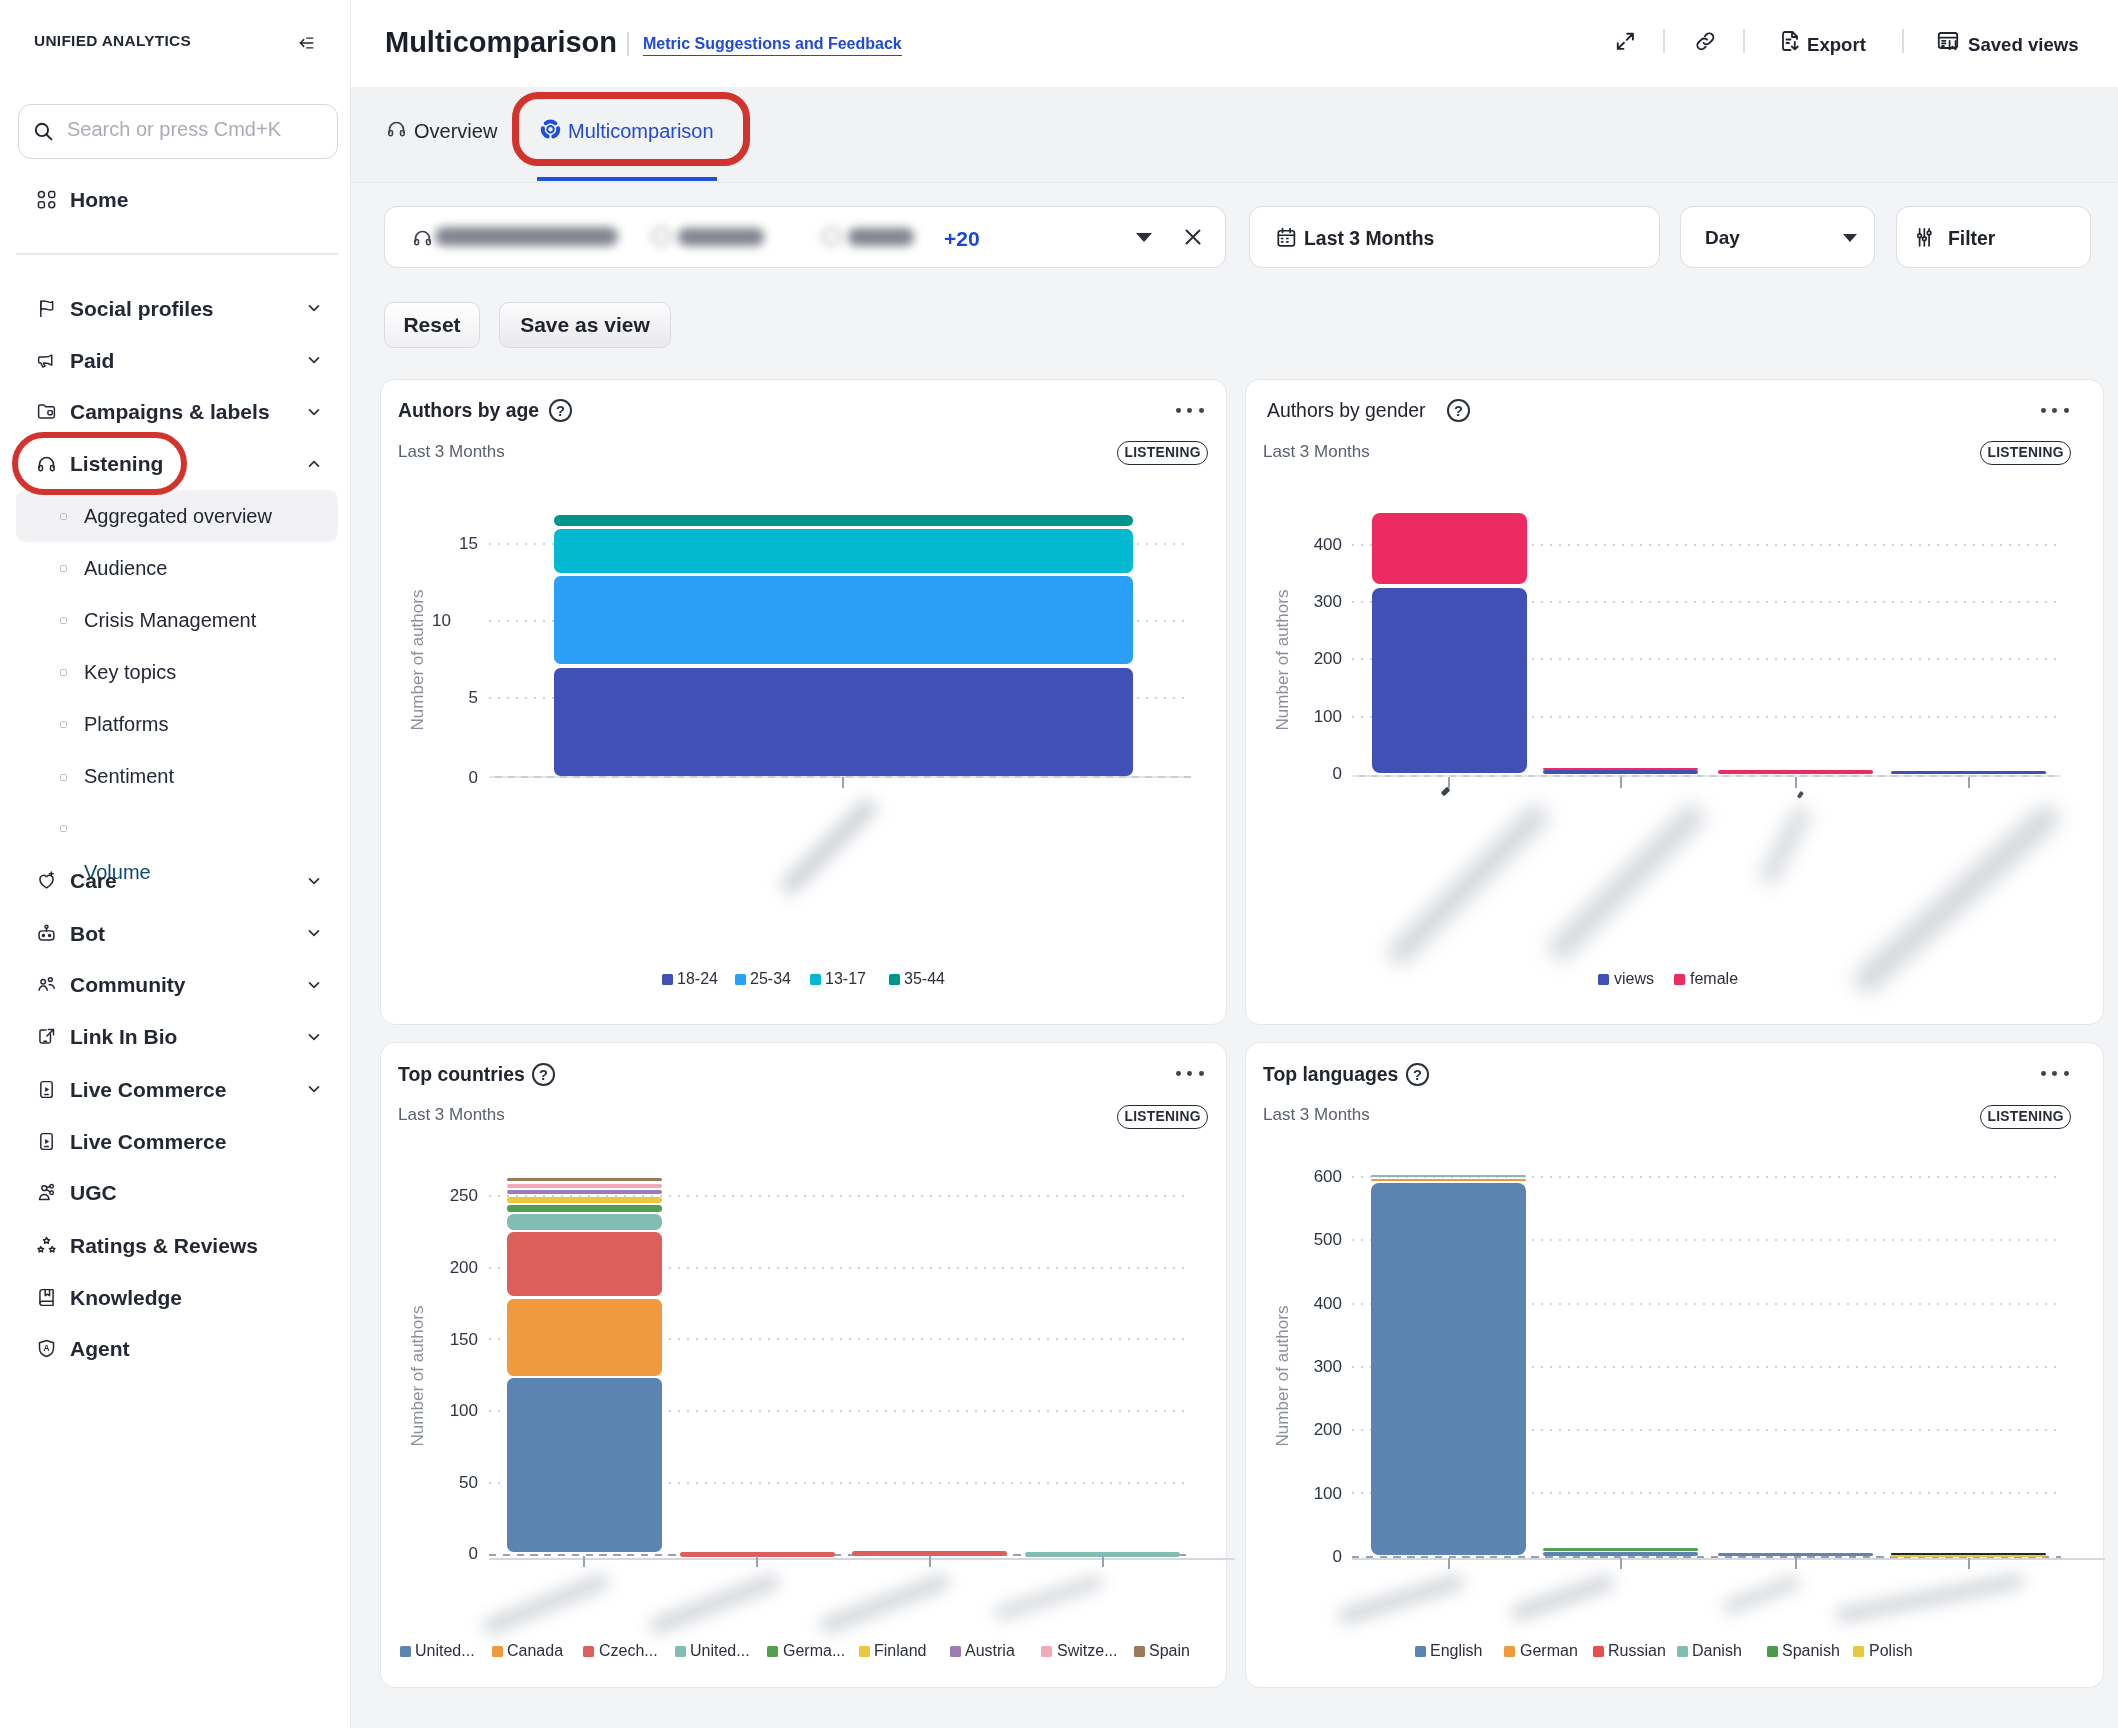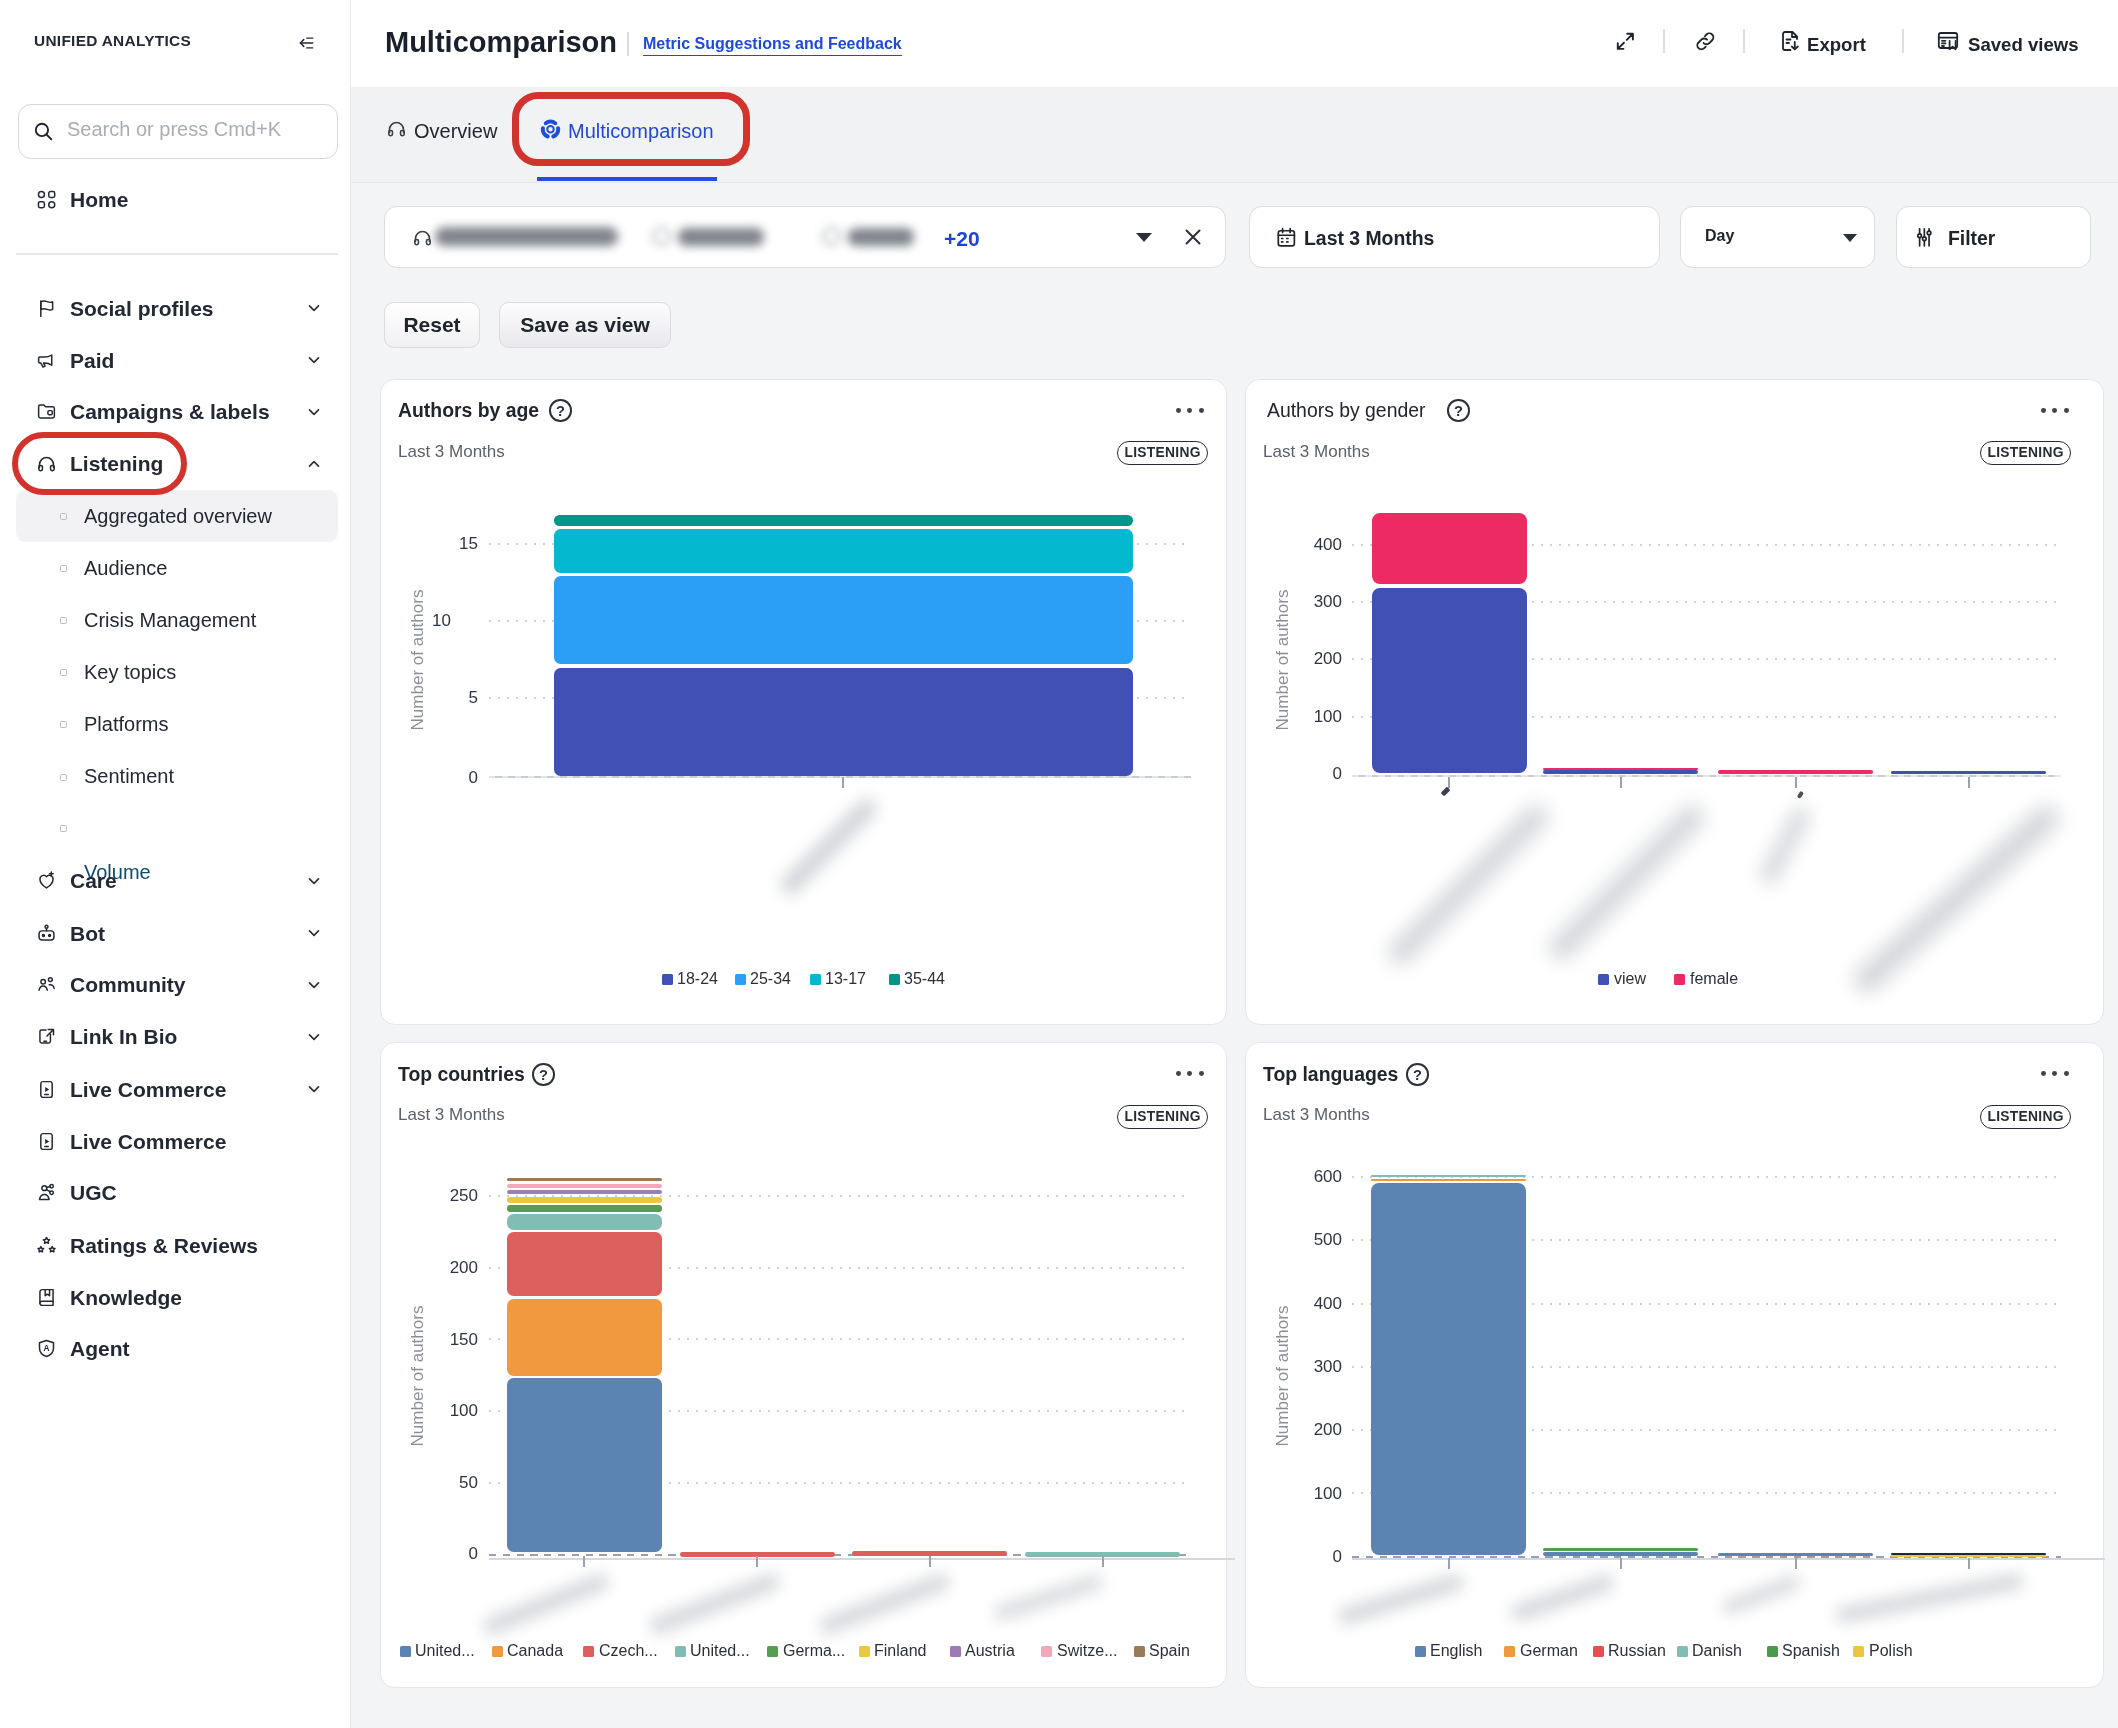--- a/index.html
+++ b/index.html
@@ -216,21 +216,21 @@
         <path d="M5.5 5.5 18.5 18.5M18.5 5.5 5.5 18.5"></path>
       </svg></div>
 <div style="position:absolute;left:1249px;top:206px;width:411px;height:62px;background:#fff;border:1.6px solid #dadde1;border-radius:13px"></div>
 <div style="position:absolute;left:1275px;top:226px;width:22.7px;height:22.7px"><svg width="22.7" height="22.7" viewBox="0 0 24 24" fill="none" stroke="#20242d" stroke-width="1.8" stroke-linecap="round" stroke-linejoin="round" style="">
         <rect x="3.5" y="5" width="17" height="16" rx="2.5"></rect>
         <path d="M8 2.8v4M16 2.8v4M3.5 9.8h17"></path>
         <path d="M7 13.2h2.5M7 16.8h2.5M12.5 13.2H15M12.5 16.8H15" stroke-dasharray="1.2 1.6"></path>
       </svg></div>
 <div style="position:absolute;left:1304px;top:227px;font-size:19.4px;font-weight:bold;color:#20242d">Last 3 Months</div>
 <div style="position:absolute;left:1680px;top:206px;width:195px;height:62px;background:#fff;border:1.6px solid #dadde1;border-radius:13px"></div>
-<div style="position:absolute;left:1705px;top:227px;font-size:16px;font-weight:bold;color:#20242d">Day</div>
+<div style="position:absolute;left:1705px;top:227px;font-size:19px;font-weight:bold;color:#20242d">Day</div>
 <div style="position:absolute;left:1843px;top:234px;width:0;height:0;border-left:7.3px solid transparent;border-right:7.3px solid transparent;border-top:8px solid #2b2f38"></div>
 <div style="position:absolute;left:1896px;top:206px;width:195px;height:62px;background:#fff;border:1.6px solid #dadde1;border-radius:13px"></div>
 <div style="position:absolute;left:1913px;top:226px;width:22.7px;height:22.7px"><svg width="22.7" height="22.7" viewBox="0 0 24 24" fill="none" stroke="#20242d" stroke-width="1.8" stroke-linecap="round" stroke-linejoin="round" style="">
         <path d="M7 3v5.2M7 12.4V21M12 3v8.4M12 15.6V21M17 3v2.2M17 9.4V21"></path>
         <circle cx="7" cy="10.3" r="1.9"></circle>
         <circle cx="12" cy="13.5" r="1.9"></circle>
         <circle cx="17" cy="7.3" r="1.9"></circle>
       </svg></div>
 <div style="position:absolute;left:1948px;top:227px;font-size:19.4px;font-weight:bold;color:#20242d">Filter</div>
 <div style="position:absolute;left:384px;top:302px;width:96px;height:46px;background:linear-gradient(#fff,#f0f0f3);border:1.6px solid #d8dbdf;border-radius:9.7px;text-align:center;line-height:43px;font-size:21px;font-weight:bold;color:#20242d">Reset</div>
@@ -301,21 +301,21 @@
 <div style="position:absolute;left:1620px;top:777px;width:1.6px;height:11.3px;background:#9aa2b0"></div>
 <div style="position:absolute;left:1795px;top:777px;width:1.6px;height:11.3px;background:#9aa2b0"></div>
 <div style="position:absolute;left:1968px;top:777px;width:1.6px;height:11.3px;background:#9aa2b0"></div>
 <div style="position:absolute;left:1320px;top:800px;width:216px;height:24px;background:#7e8694;border-radius:24px;filter:blur(9.7px);opacity:0.33;transform:rotate(-45deg);transform-origin:100% 0"></div>
 <div style="position:absolute;left:1483px;top:800px;width:209px;height:24px;background:#7e8694;border-radius:24px;filter:blur(9.7px);opacity:0.33;transform:rotate(-45deg);transform-origin:100% 0"></div>
 <div style="position:absolute;left:1711px;top:803px;width:86px;height:19.4px;background:#7e8694;border-radius:19.4px;filter:blur(9px);opacity:0.3;transform:rotate(-62deg);transform-origin:100% 0"></div>
 <div style="position:absolute;left:1780px;top:800px;width:267px;height:26px;background:#7e8694;border-radius:26px;filter:blur(9.7px);opacity:0.33;transform:rotate(-42deg);transform-origin:100% 0"></div>
 <div style="position:absolute;left:1441px;top:789px;width:9px;height:4.9px;background:#3a404c;transform:rotate(-45deg);border-radius:1.6px"></div>
 <div style="position:absolute;left:1797px;top:793px;width:6.5px;height:4px;background:#4a505c;transform:rotate(-55deg);border-radius:1.6px"></div>
 <div style="position:absolute;left:1598px;top:974px;width:11.3px;height:11.3px;border-radius:1.6px;background:#4150b5"></div>
-    <div style="position:absolute;left:1614px;top:970px;font-size:16px;color:#2b303a">view</div>
+    <div style="position:absolute;left:1614px;top:970px;font-size:16px;color:#2b303a">views</div>
     <div style="position:absolute;left:1674px;top:974px;width:11.3px;height:11.3px;border-radius:1.6px;background:#ee2a63"></div>
     <div style="position:absolute;left:1690px;top:970px;font-size:16px;color:#2b303a">female</div>
 <div style="position:absolute;left:380px;top:1042px;width:847px;height:646px;background:#fff;border:1.6px solid #e4e6e9;border-radius:14.6px"></div>
 <div style="position:absolute;left:398px;top:1063px;font-size:19.4px;font-weight:bold;color:#21252e">Top countries</div>
     <div style="position:absolute;left:532px;top:1063px;width:22.7px;height:22.7px;border:2px solid #2b303a;border-radius:50%;text-align:center;font-size:14.6px;font-weight:bold;color:#2b303a;line-height:21px">?</div>
     <div style="position:absolute;left:1176px;top:1071px;width:32px;height:6.5px">
       <div style="position:absolute;left:0px;top:0;width:4.9px;height:4.9px;border-radius:50%;background:#3e434d"></div>
       <div style="position:absolute;left:11.3px;top:0;width:4.9px;height:4.9px;border-radius:50%;background:#3e434d"></div>
       <div style="position:absolute;left:22.7px;top:0;width:4.9px;height:4.9px;border-radius:50%;background:#3e434d"></div>
     </div>

